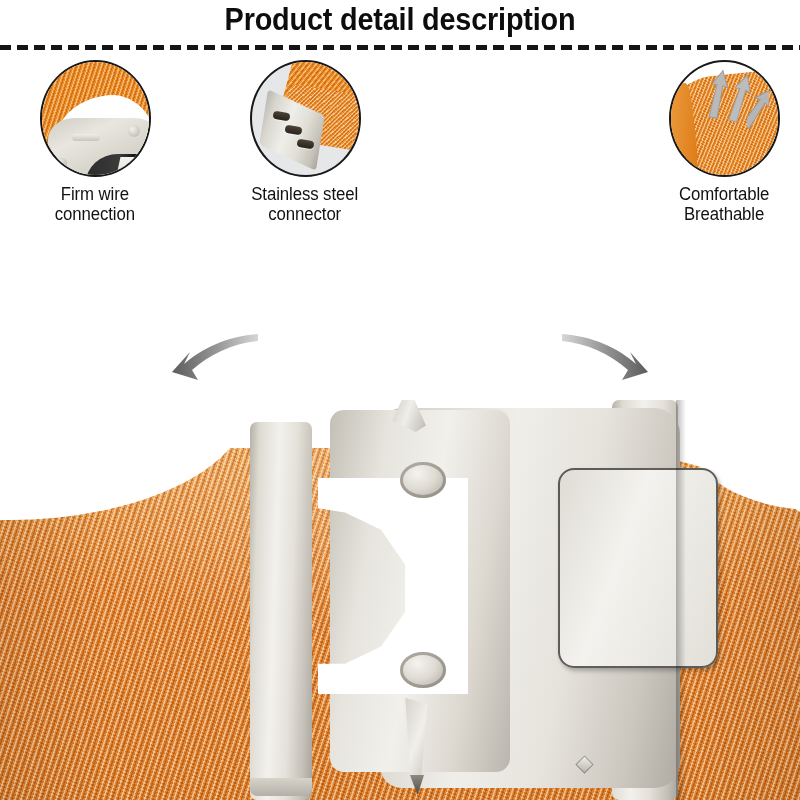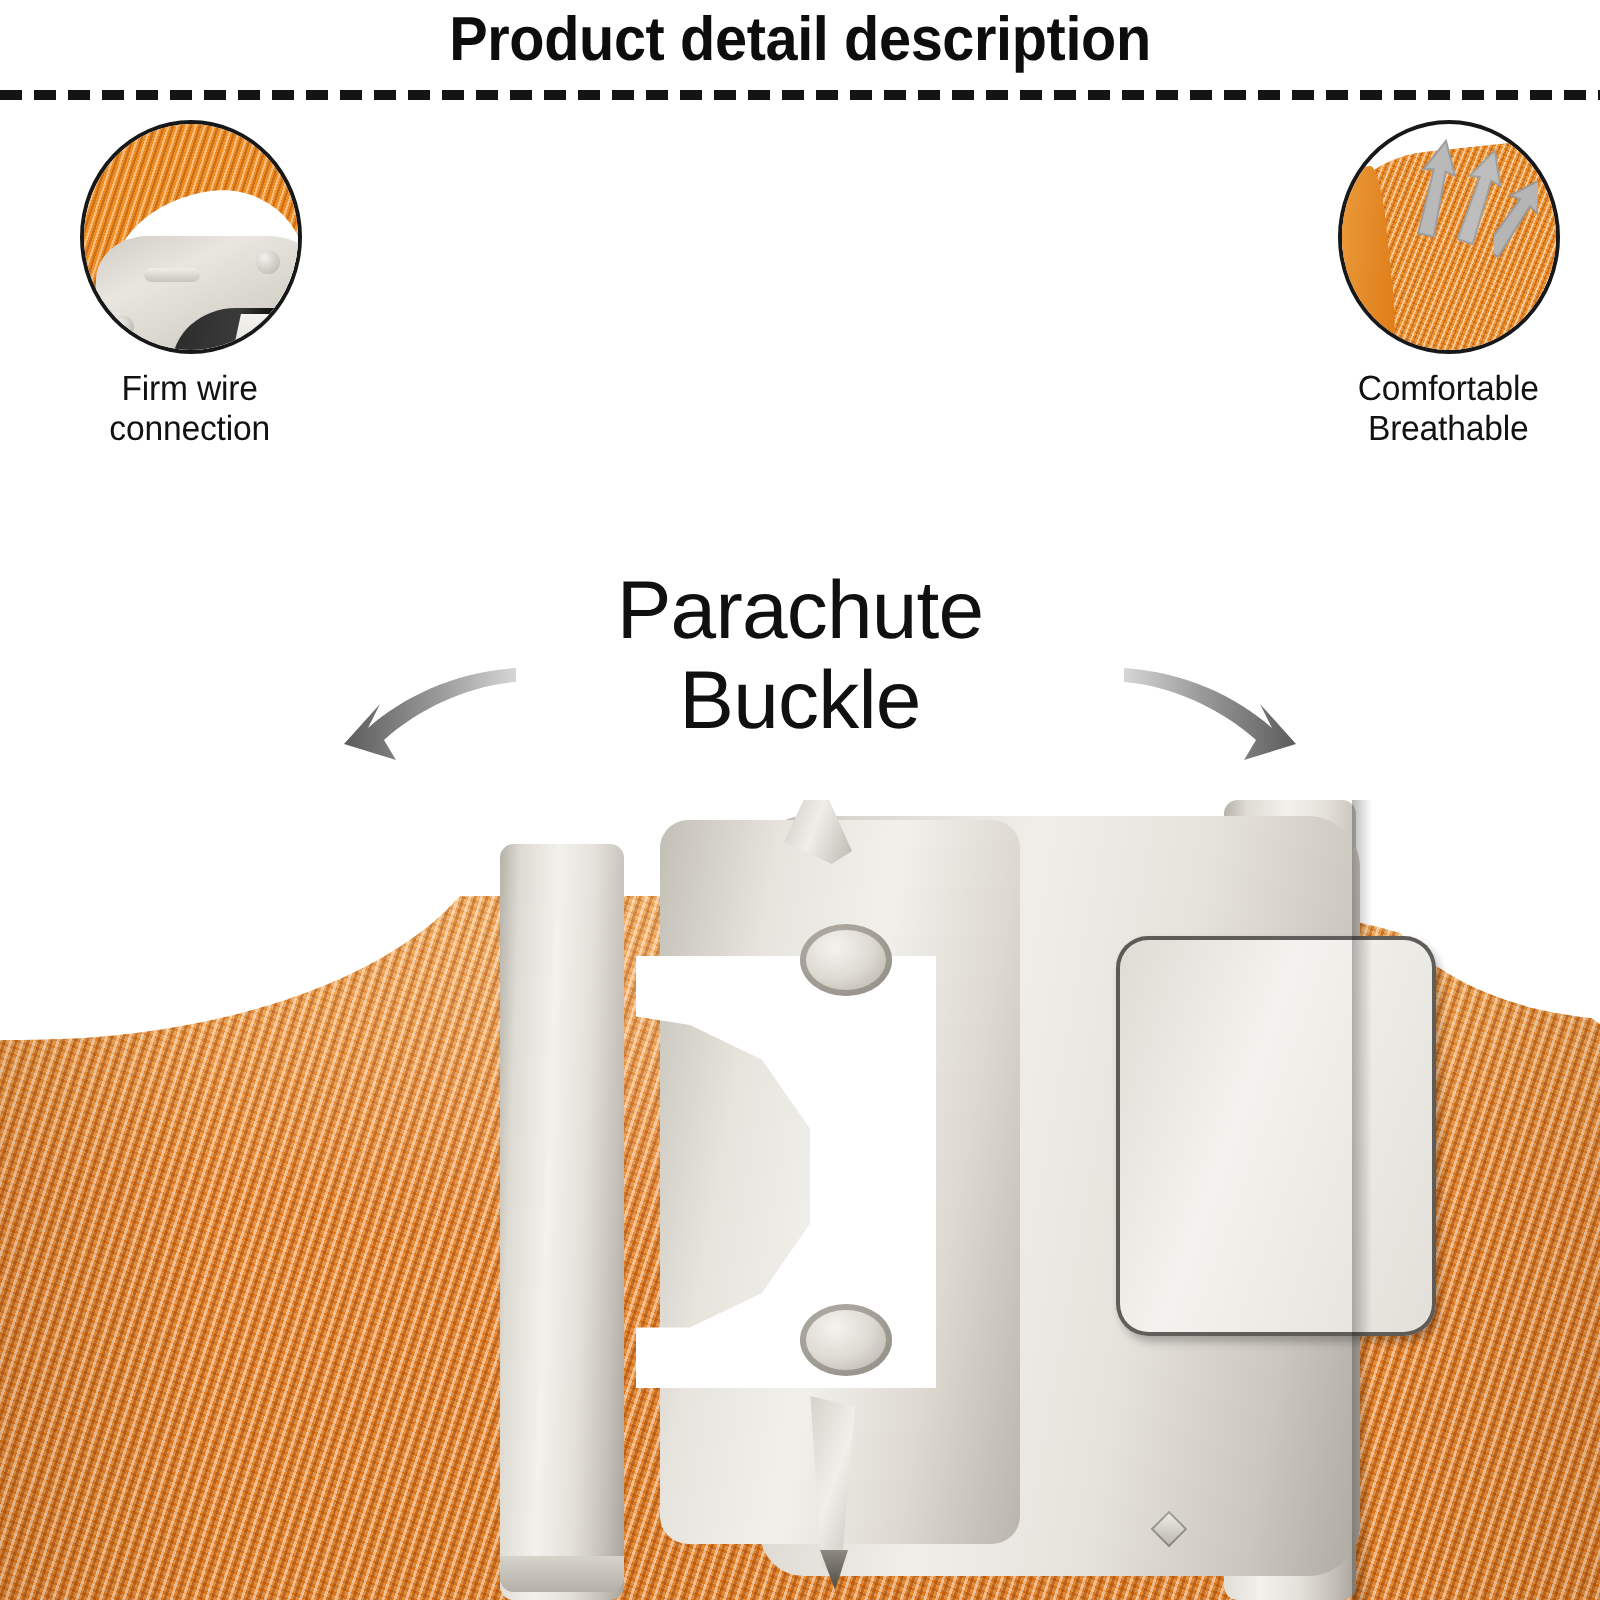--- a/index.html
+++ b/index.html
@@ -335,20 +335,32 @@
         <div class="c1-btn"></div>
         <div class="c1-screw1"></div>
         <div class="c1-screw2"></div>
         <div class="c1-dark"></div>
         <div class="c1-darkhi"></div>
       </div>
       <div class="feat-label">Firm wire
 connection</div>
     </div>
 
+    <div class="feature f1">
+      <div class="circle greybg">
+        <div class="c2-band weave"></div>
+        <div class="c2-band2 weave-fine"></div>
+        <div class="c2-lug steel"></div>
+        <div class="c2-slot c2-s1"></div>
+        <div class="c2-slot c2-s2"></div>
+        <div class="c2-slot c2-s3"></div>
+      </div>
+      <div class="feat-label">Stainless steel
+connector</div>
+    </div>
 
 
     <div class="feature f3">
       <div class="circle">
         <div class="c4-mesh weave-fine"></div>
         <div class="c4-edge"></div>
         <div class="arrow-up" style="left:36px;top:6px;">
           <svg width="22" height="52" viewBox="0 0 22 52">
             <path d="M11 2 L19 18 L14 17 L15 50 L7 50 L8 17 L3 18 Z" fill="#b9b9b9" stroke="#9c9c9c" stroke-width="1" transform="rotate(12 11 26)"></path>
           </svg>
@@ -363,22 +375,20 @@
             <path d="M11 2 L19 17 L14 16 L15 46 L7 46 L8 16 L3 17 Z" fill="#b5b5b5" stroke="#9a9a9a" stroke-width="1" transform="rotate(34 11 24)"></path>
           </svg>
         </div>
       </div>
       <div class="feat-label">Comfortable
 Breathable</div>
     </div>
 
   </div>
 
-  <div class="pb-title">Parachute
-Buckle</div>
 
   <div class="arrow-left">
     <svg width="110" height="60" viewBox="0 0 110 60">
       <defs>
         <linearGradient id="gl" x1="1" y1="0" x2="0" y2="0">
           <stop offset="0%" stop-color="#d6d6d6"></stop>
           <stop offset="45%" stop-color="#9a9a9a"></stop>
           <stop offset="100%" stop-color="#5c5c5c"></stop>
         </linearGradient>
       </defs>

